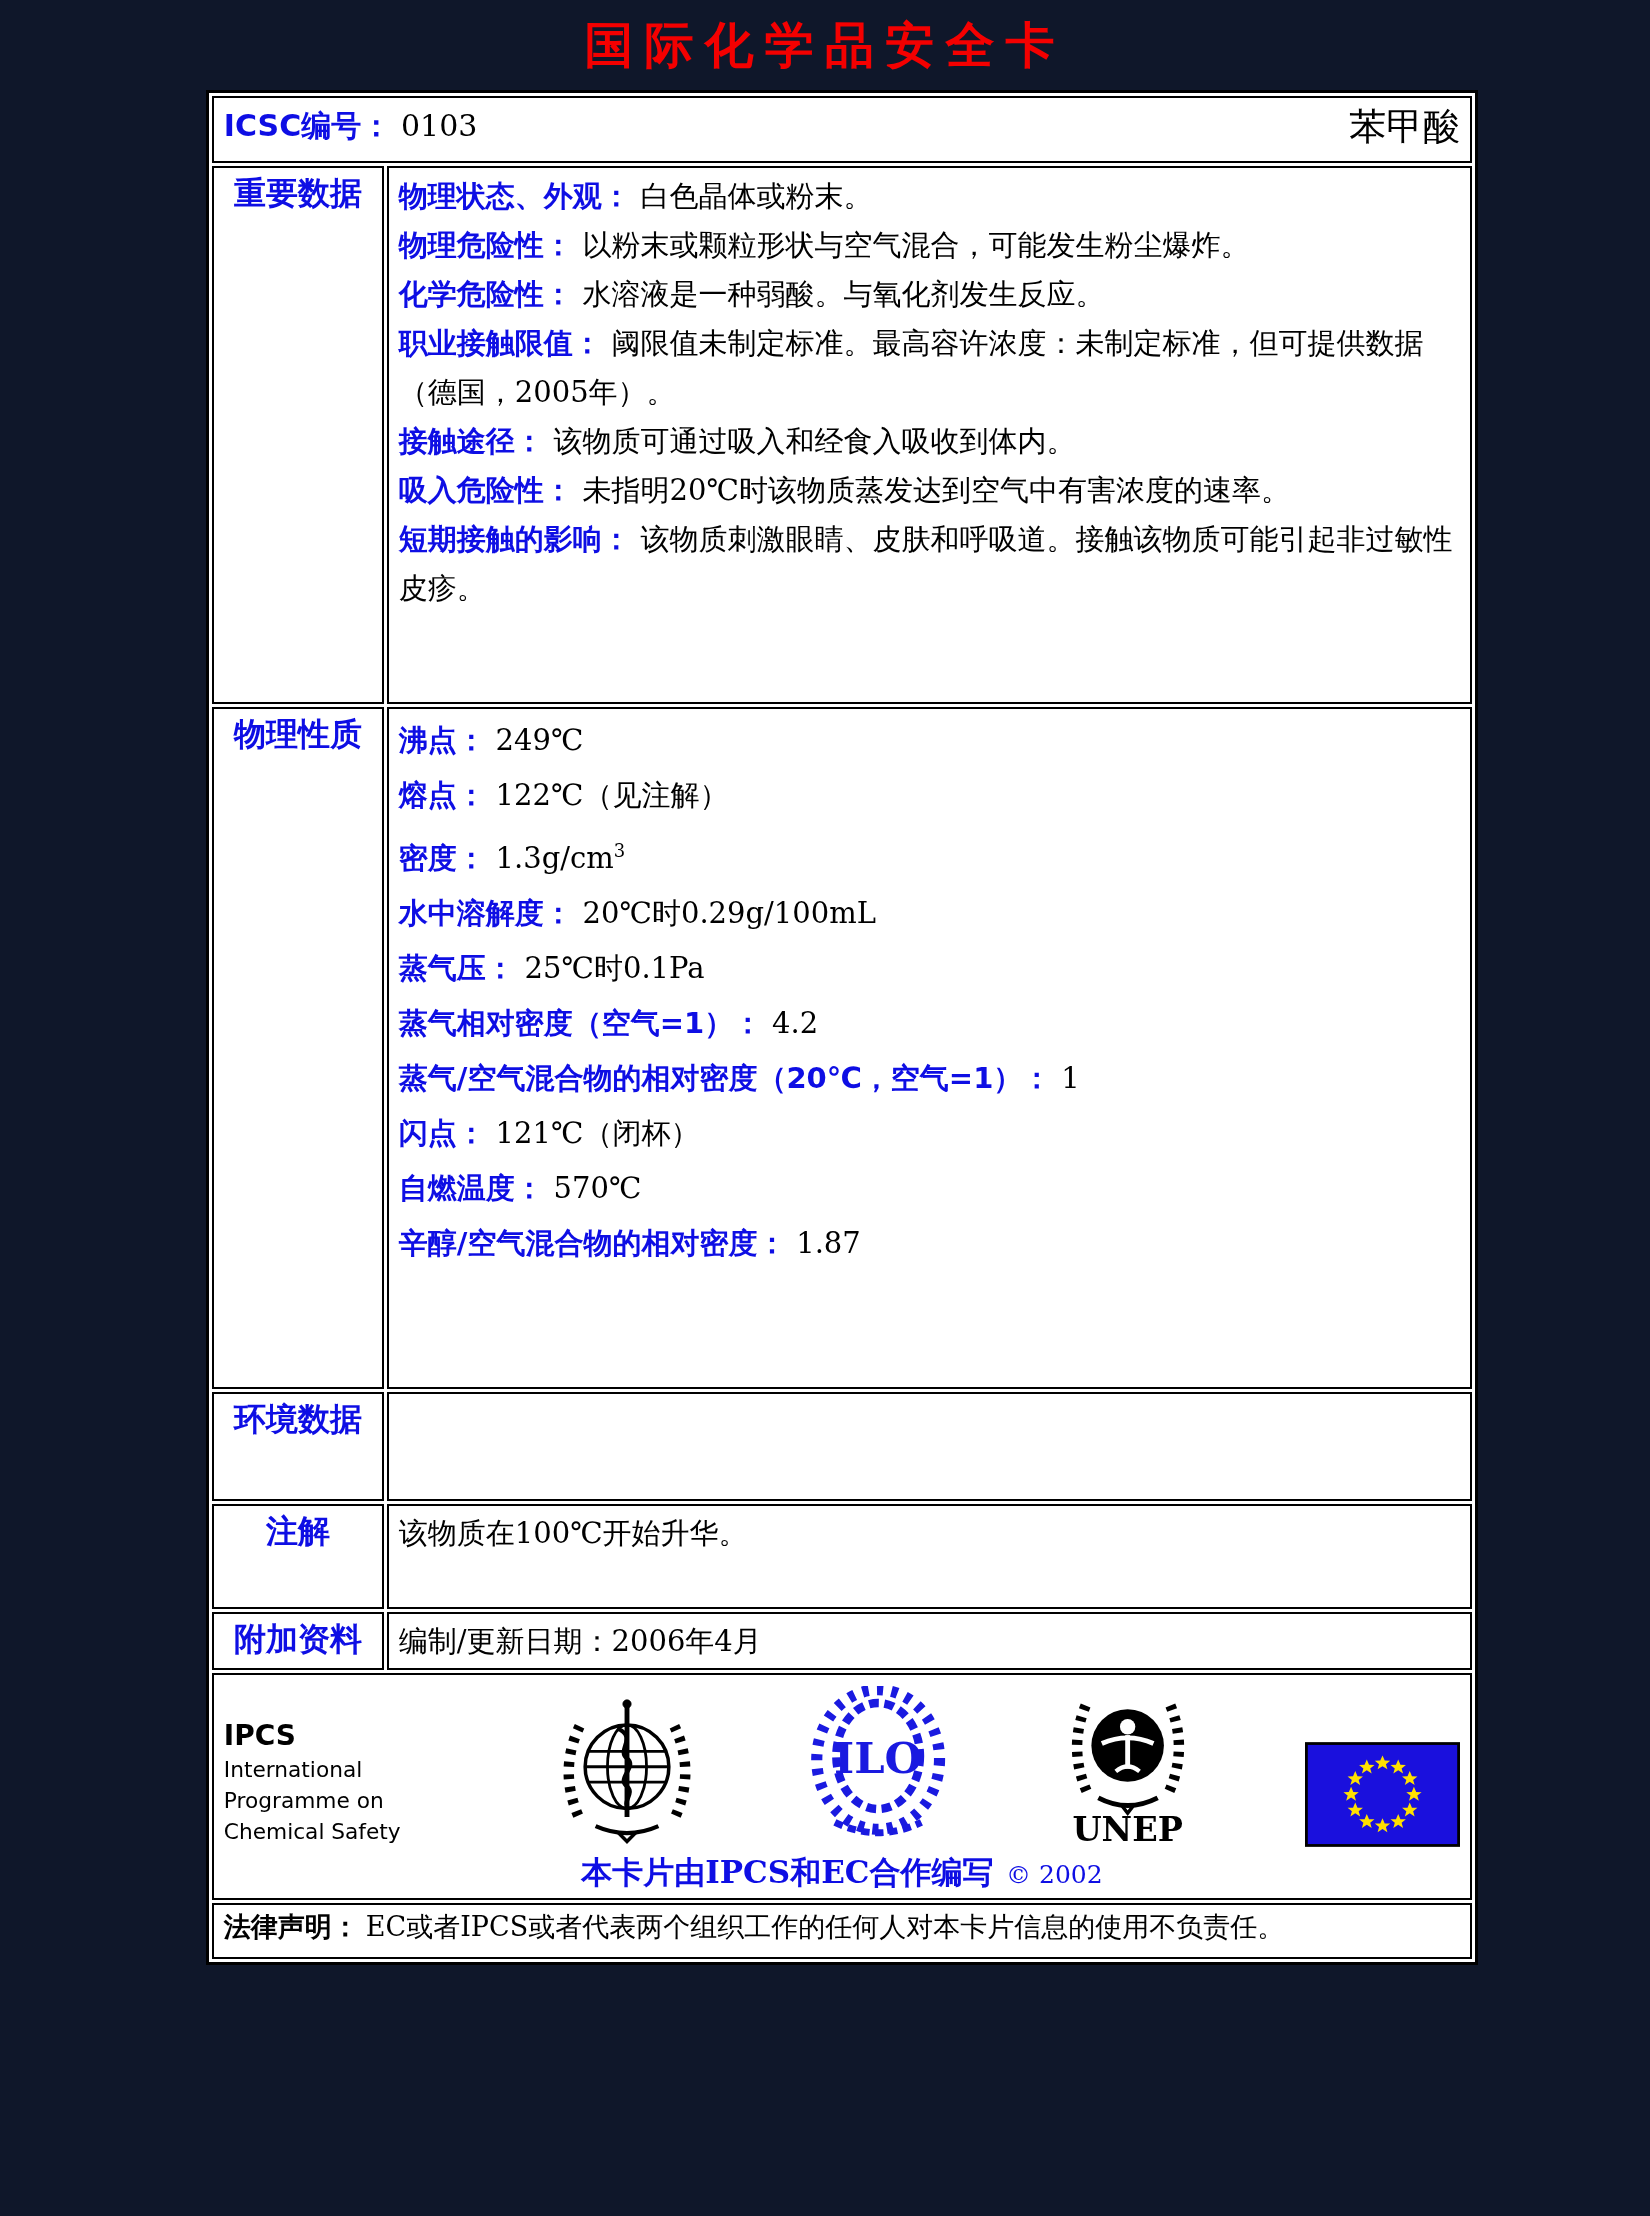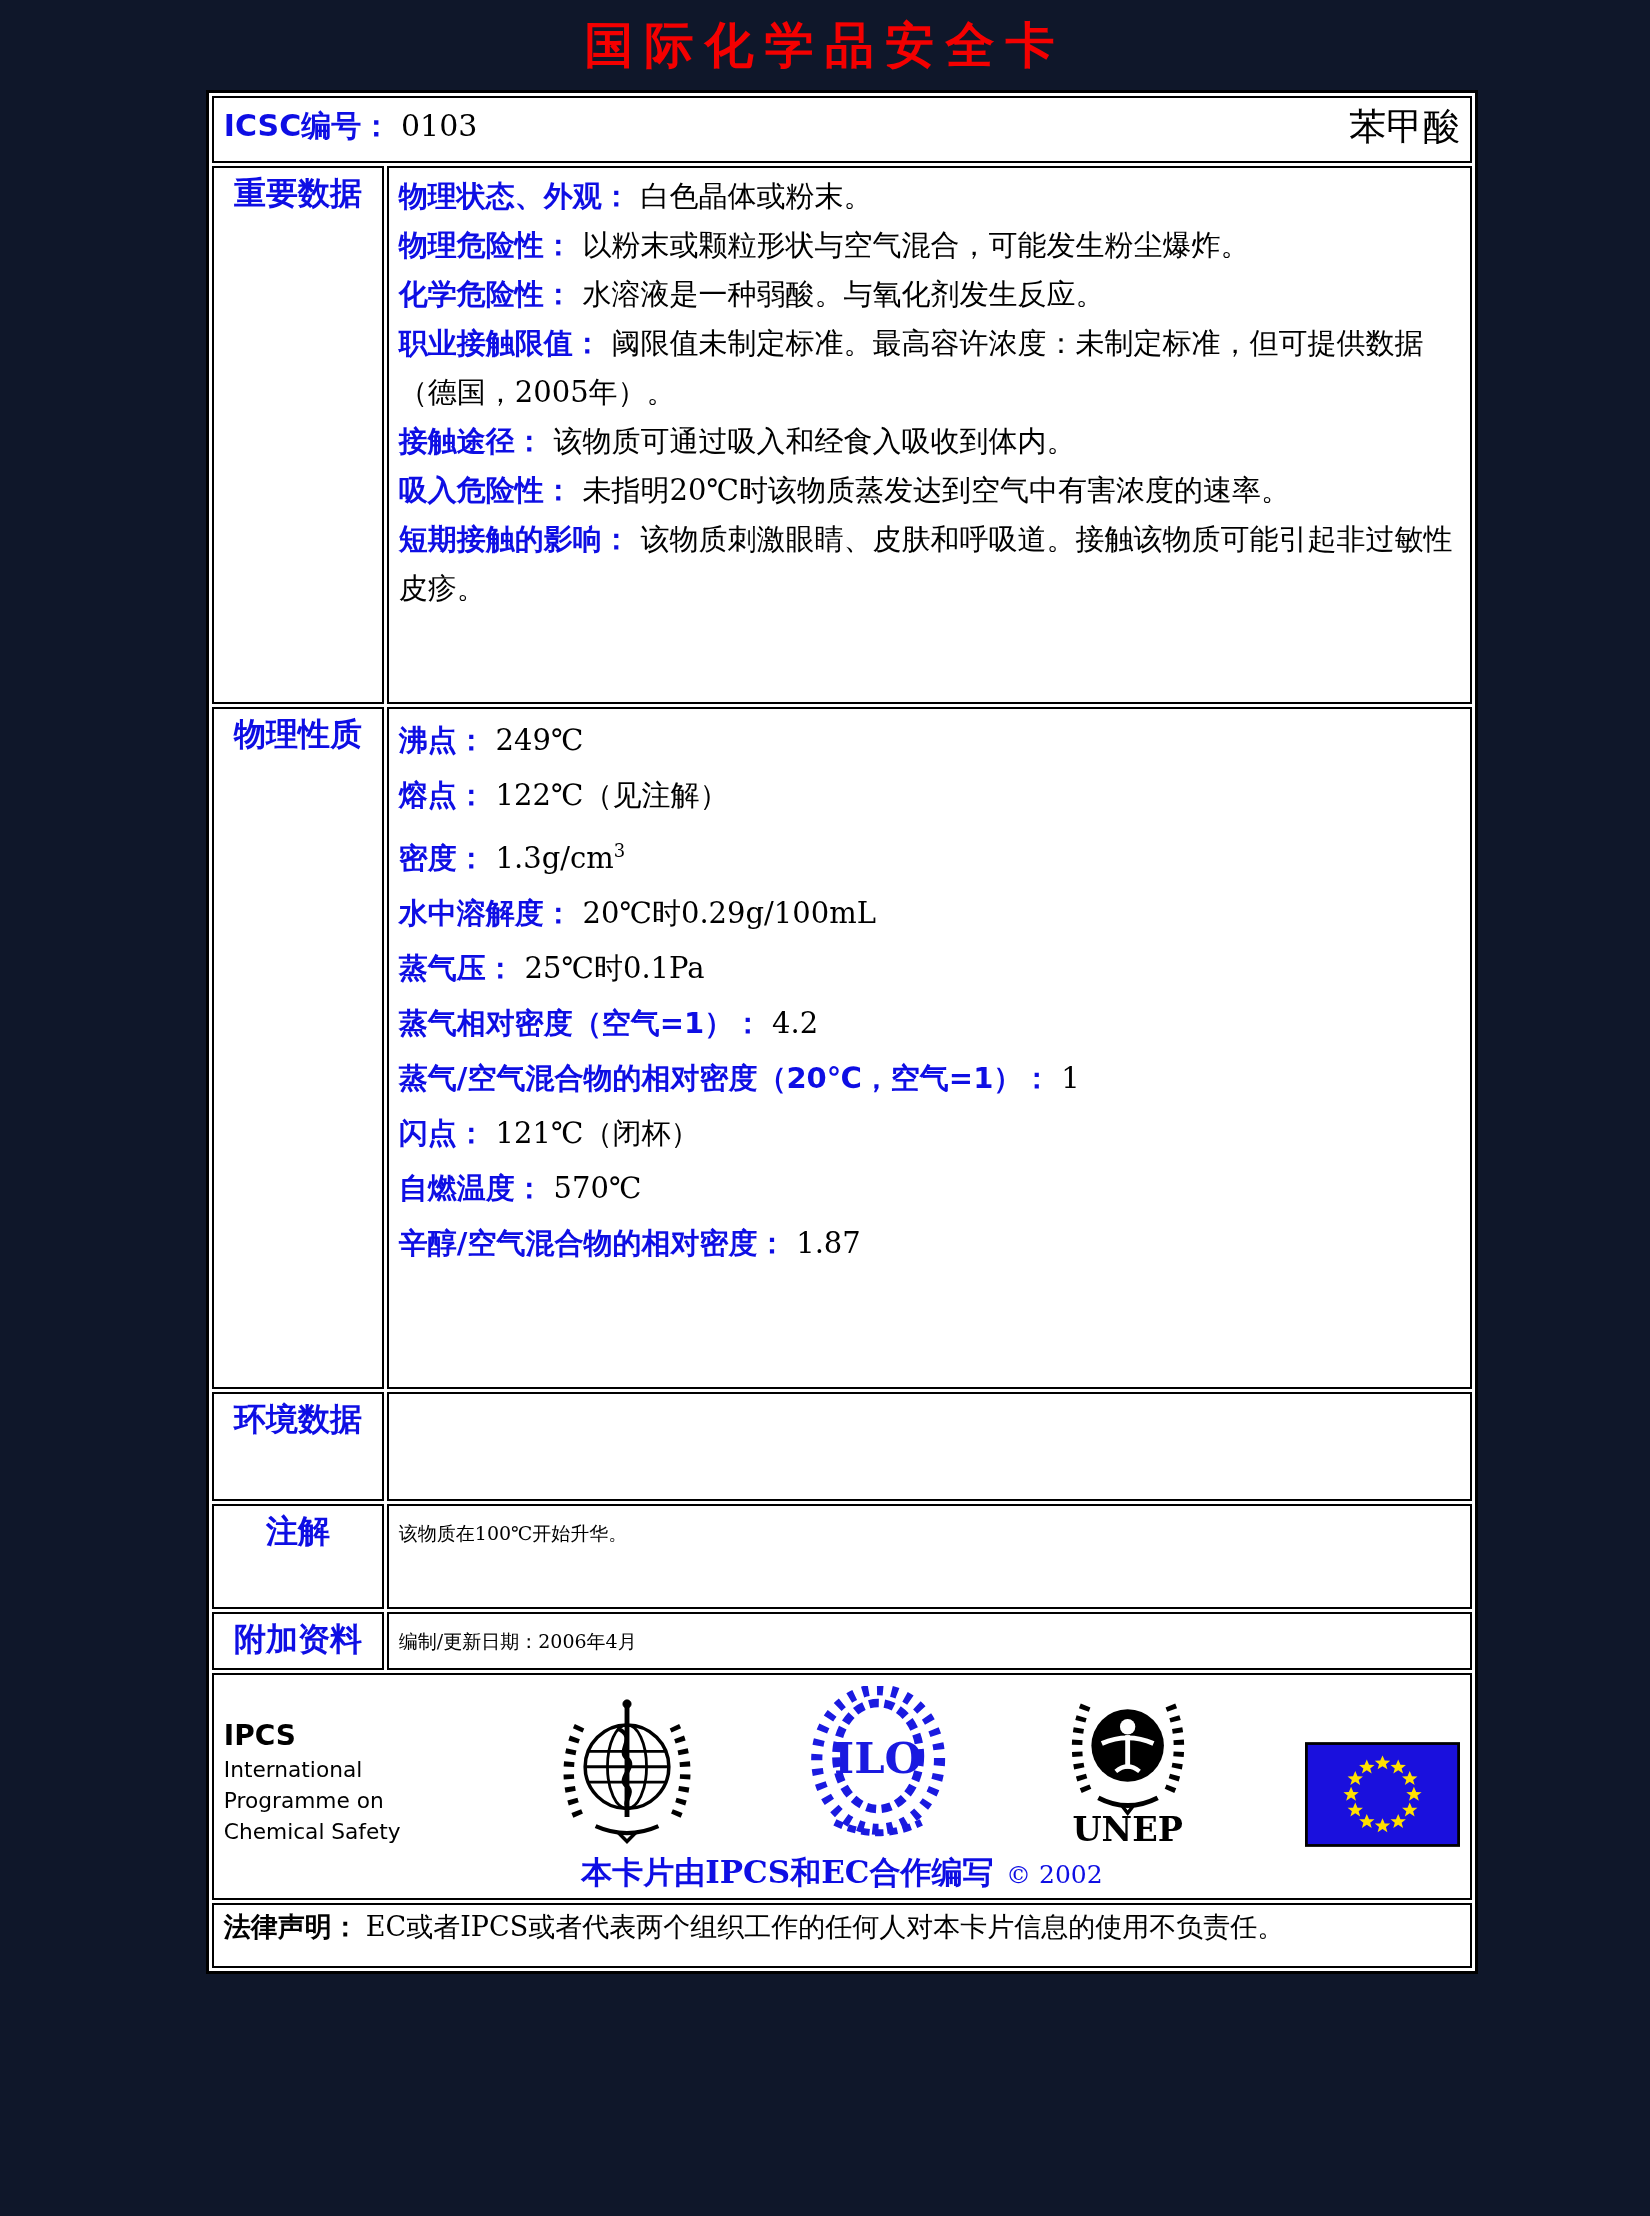--- a/index.html
+++ b/index.html
@@ -60,40 +60,40 @@
   .head-left { font-size:30px; }
   .head-left .num { font-family:"DejaVu Serif", serif; color:#000; font-weight:normal; }
   .head-right { font-size:37px; color:#000; font-family:"DejaVu Serif", serif; }
   td.important-cell { height: 538px; }
   .important-cell .item { font-size:29px; line-height:49px; }
   td.phys-cell { height: 682px; padding-top:9.8px; }
   .phys-cell .item { font-size:29px; line-height:55px; }
   .item sup { font-size:18px; font-family:"DejaVu Serif", serif; color:#000; }
   td.env-cell { height: 109px; }
   td.notes-cell { height: 105px; }
-  .notes-cell .txt, .addl-cell .txt { font-size:19px; line-height:46px; }
+  .notes-cell .txt, .addl-cell .txt { font-size:29px; line-height:46px; }
   td.addl-cell { height: 38px; }
   td.footer-cell { height: 190px; padding: 9.8px 28px 5.6px 14px; }
   .footer-top {
     display:flex;
     align-items:flex-end;
     justify-content:space-between;
   }
   .ipcs-block { padding-top: 11.2px; width: 224px; color:#000; }
   .ipcs-title { font-size:28px; font-weight:bold; line-height:36px; }
   .ipcs-sub { font-size:21.7px; line-height:31px; }
   .logo-box { display:flex; align-items:flex-start; }
   .credit-line {
     text-align:center;
     margin-top: 4.2px;
     color:#0e0ee4;
   }
   .credit-main { font-size:31px; font-weight:bold; font-family:"DejaVu Serif", serif; }
   .credit-year { font-size:25px; font-family:"DejaVu Serif", serif; margin-left:12.6px; }
-  td.legal-cell { height: 65px; vertical-align: middle; }
+  td.legal-cell { height: 56px; vertical-align: middle; }
   .legal-cell .row { font-size:27px; }
   .legal-lbl { font-weight:bold; color:#000; font-family:"DejaVu Sans", sans-serif; margin-right:7px; }
   .legal-txt { color:#000; font-family:"DejaVu Serif", serif; }
   svg { display:block; }
 </style>
 </head>
 <body>
 
 <div class="page">
 

